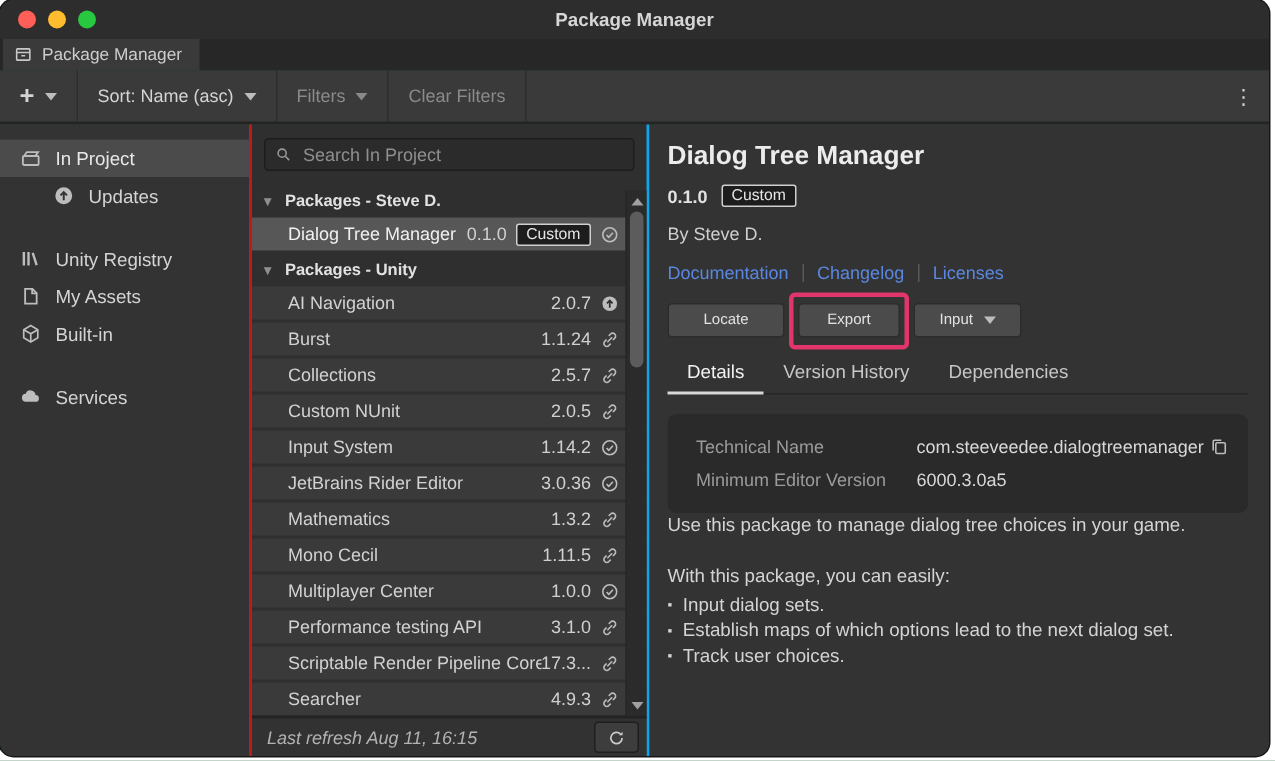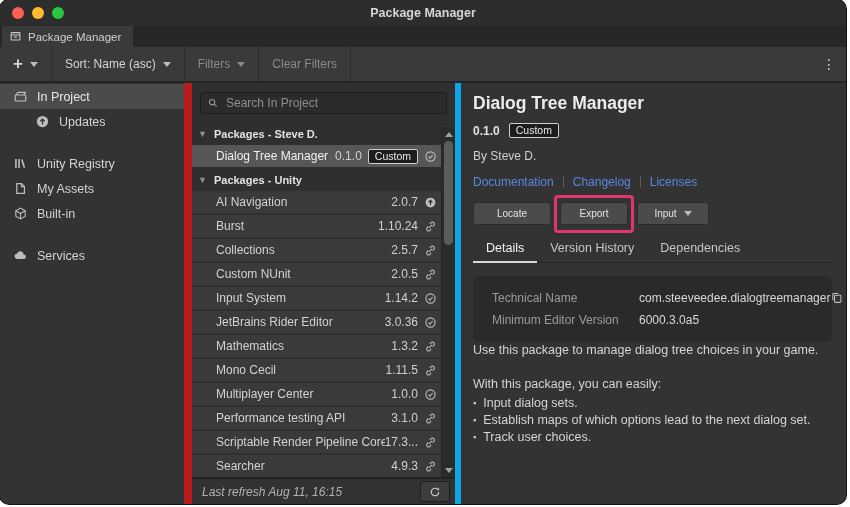--- a/index.html
+++ b/index.html
@@ -21,28 +21,28 @@
   .tb-seg{display:flex;align-items:center;height:100%;padding:0 13px;border-right:1px solid #2d2d2d;
     font-size:12px;color:#d4d4d4;gap:7px;cursor:default;}
   .tb-seg.dim{color:#8a8a8a;justify-content:space-between;}
   .plus{font-size:17px;font-weight:bold;line-height:1;margin-top:-2px;}
   .caret{width:0;height:0;border-left:4px solid transparent;border-right:4px solid transparent;border-top:5px solid #bdbdbd;display:inline-block;}
   .dim .caret{border-top-color:#8a8a8a;}
   .tb-spacer{flex:1;}
   .kebab{color:#cfcfcf;font-size:14px;padding:0 10px;letter-spacing:0;}
   
   .main{display:flex;height:421px;}
-  .sidebar{width:192px;background:#333333;border-right:8px solid #b91c1c;padding-top:1px;box-sizing:border-box;}
+  .sidebar{width:168px;background:#333333;border-right:2px solid #b91c1c;padding-top:10px;box-sizing:border-box;}
   .sb-item{height:25px;display:flex;align-items:center;gap:9px;padding-left:13px;font-size:12.5px;color:#d4d4d4;}
   .sb-item .ic{width:15px;height:15px;color:#bdbdbd;flex:none;}
   .sb-item.sel{background:#4b4b4b;color:#e8e8e8;}
   .sb-item.indent{padding-left:35px;}
   .sb-item.gap{margin-top:17px;}
   
-  .mid{width:263px;background:#2f2f2f;border-right:6px solid #0ea5e9;position:relative;display:flex;flex-direction:column;box-sizing:content-box;justify-content:space-between;}
+  .mid{width:263px;background:#2f2f2f;border-right:2px solid #0ea5e9;position:relative;display:flex;flex-direction:column;box-sizing:content-box;justify-content:space-between;}
   .search-wrap{padding:9px 8px 9px 8px;}
   .search-box{height:20px;background:#2b2b2b;border:1px solid #1d1d1d;border-radius:3px;display:flex;align-items:center;padding:0 6px;gap:5px;}
   .search-box .ic{width:12px;height:12px;color:#9a9a9a;flex:none;}
   .search-box input{background:transparent;border:none;outline:none;color:#cfcfcf;font-size:12px;width:100%;
     font-family:"Liberation Sans","DejaVu Sans",sans-serif;}
   .search-box input::placeholder{color:#8f8f8f;}
   .pkg-list{flex:1;overflow:hidden;padding-bottom:28px;}
   .group-header{height:22px;display:flex;align-items:center;gap:7px;padding-left:6px;}
   .group-header .tri{color:#8f8f8f;font-size:9px;}
   .gh-label{font-size:11px;font-weight:bold;color:#e2e2e2;}
@@ -273,21 +273,21 @@
            <span class="pkg-ver">2.0.7</span>
 
            <svg class="ic">
                 <use href="#i-update-circle"></use>
               </svg>
          </span>
        </div>
           <div class="pkg-row">
          <span class="pkg-name">Burst</span>
          <span class="pkg-right">
-           <span class="pkg-ver">1.10.24</span>
+           <span class="pkg-ver">1.1.24</span>
 
            <svg class="ic">
                 <use href="#i-link"></use>
               </svg>
          </span>
        </div>
           <div class="pkg-row">
          <span class="pkg-name">Collections</span>
          <span class="pkg-right">
            <span class="pkg-ver">2.5.7</span>

